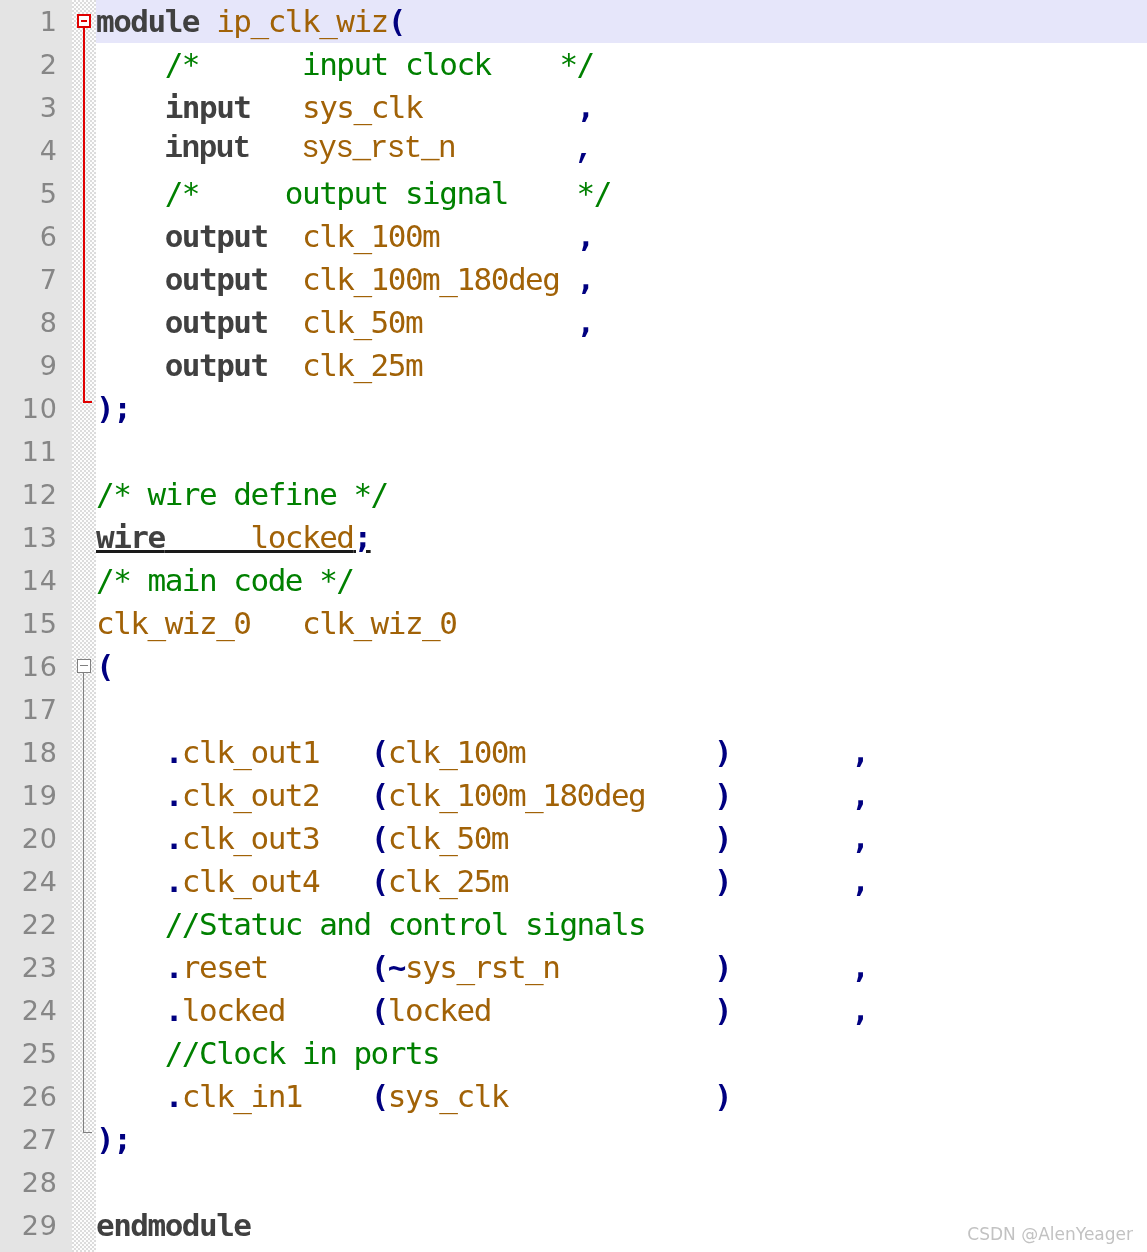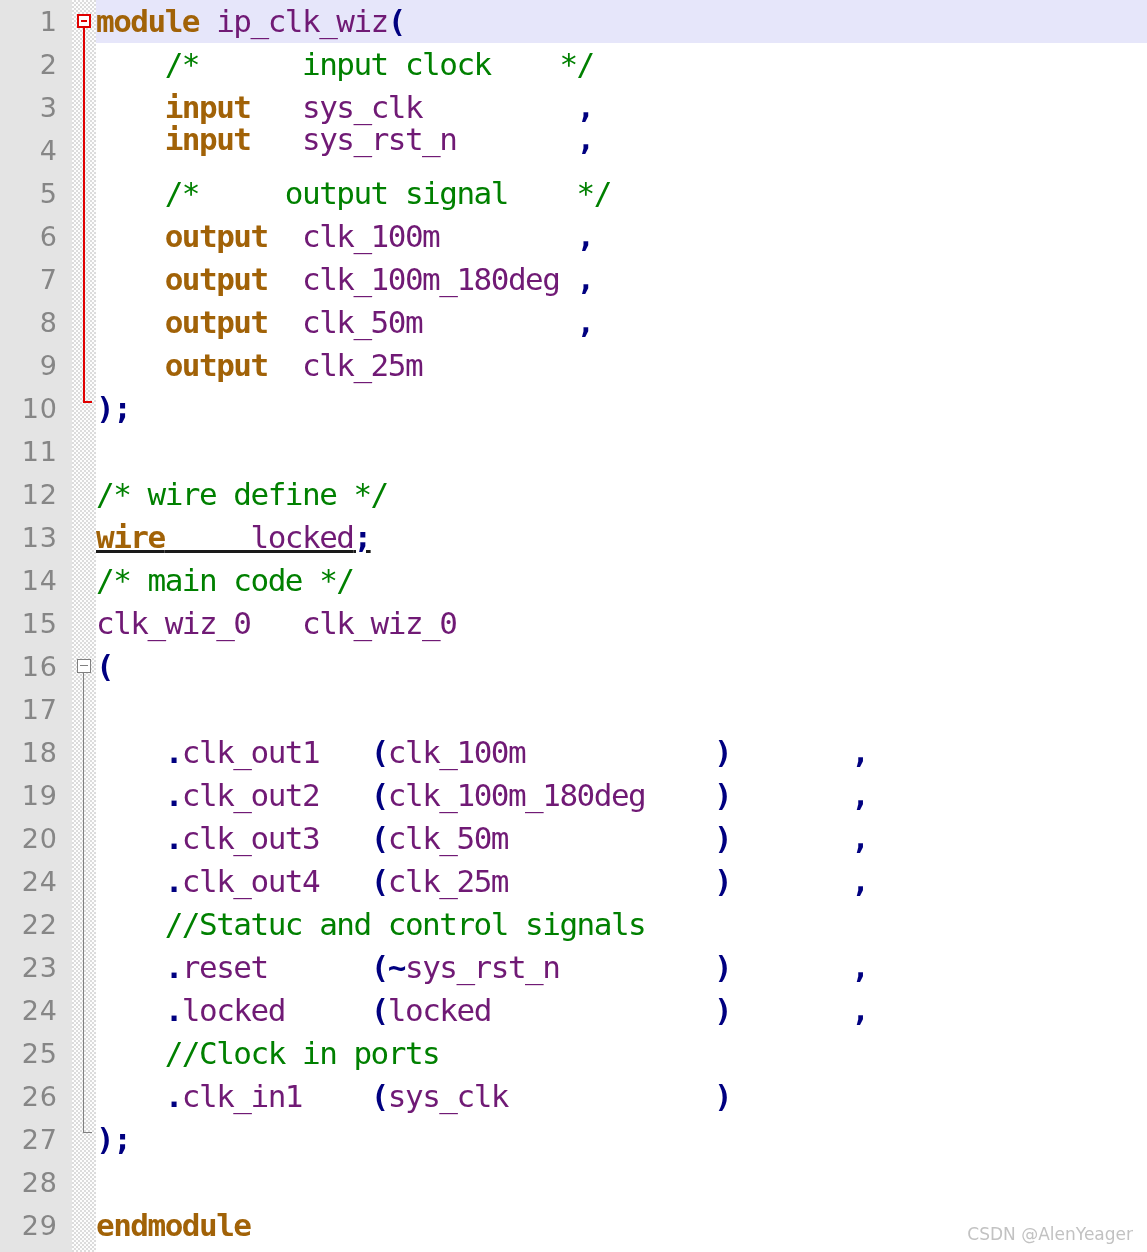--- a/index.html
+++ b/index.html
@@ -115,24 +115,24 @@
     font-family: "DejaVu Sans Mono", "Liberation Mono", monospace;
     letter-spacing: -1.5px;
     color: #1a1a1a;
   }
   .codeline.current {
     background: #e6e6fa;
     left: -96px;
     padding-left: 96px;
     width: 1147px;
   }
-  .hl-kw   { color: #a16207; font-weight: bold; }
+  .hl-kw   { color: #404040; font-weight: bold; }
   .hl-cmt  { color: #008000; }
   .hl-op   { color: #000080; font-weight: bold; }
-  .hl-id   { color: #701a75; }
+  .hl-id   { color: #a16207; }
 
   
   #watermark {
     position: absolute;
     right: 14px;
     bottom: 8px;
     font-family: "DejaVu Sans", "Liberation Sans", sans-serif;
     font-size: 17px;
     color: #c2c2c2;
     z-index: 3;
@@ -182,21 +182,21 @@
       <div class="foldend red" style="top: 401px;"></div>
       <div class="foldbox gray" style="top: 659px;"></div>
       <div class="foldline gray" style="top: 673px; height: 459px;"></div>
       <div class="foldend gray" style="top: 1132px;"></div>
     </div>
 
   <div id="code">
       <div class="codeline current" style="top: 0px;"><span class="hl-kw">module</span><span class="hl-id"> ip_clk_wiz</span><span class="hl-op">(</span></div>
       <div class="codeline" style="top: 43px;"><span class="hl-id">    </span><span class="hl-cmt">/*      input clock    */</span></div>
       <div class="codeline" style="top: 86px;"><span class="hl-id">    </span><span class="hl-kw">input</span><span class="hl-id">   sys_clk         </span><span class="hl-op">,</span></div>
-      <div class="codeline" style="top: 118px;"><span class="hl-id">    </span><span class="hl-kw">input</span><span class="hl-id">   sys_rst_n       </span><span class="hl-op">,</span></div>
+      <div class="codeline" style="top: 127px; font-family: Liberation Mono, monospace;"><span class="hl-id">    </span><span class="hl-kw">input</span><span class="hl-id">   sys_rst_n       </span><span class="hl-op">,</span></div>
       <div class="codeline" style="top: 172px;"><span class="hl-id">    </span><span class="hl-cmt">/*     output signal    */</span></div>
       <div class="codeline" style="top: 215px;"><span class="hl-id">    </span><span class="hl-kw">output</span><span class="hl-id">  clk_100m        </span><span class="hl-op">,</span></div>
       <div class="codeline" style="top: 258px;"><span class="hl-id">    </span><span class="hl-kw">output</span><span class="hl-id">  clk_100m_180deg </span><span class="hl-op">,</span></div>
       <div class="codeline" style="top: 301px;"><span class="hl-id">    </span><span class="hl-kw">output</span><span class="hl-id">  clk_50m         </span><span class="hl-op">,</span></div>
       <div class="codeline" style="top: 344px;"><span class="hl-id">    </span><span class="hl-kw">output</span><span class="hl-id">  clk_25m</span></div>
       <div class="codeline" style="top: 387px;"><span class="hl-op">);</span></div>
       <div class="codeline" style="top: 430px;">&nbsp;</div>
       <div class="codeline" style="top: 473px;"><span class="hl-cmt">/* wire define */</span></div>
       <div class="codeline" style="top: 516px; text-decoration: underline;"><span class="hl-kw">wire</span><span class="hl-id">     locked</span><span class="hl-op">;</span></div>
       <div class="codeline" style="top: 559px;"><span class="hl-cmt">/* main code */</span></div>

